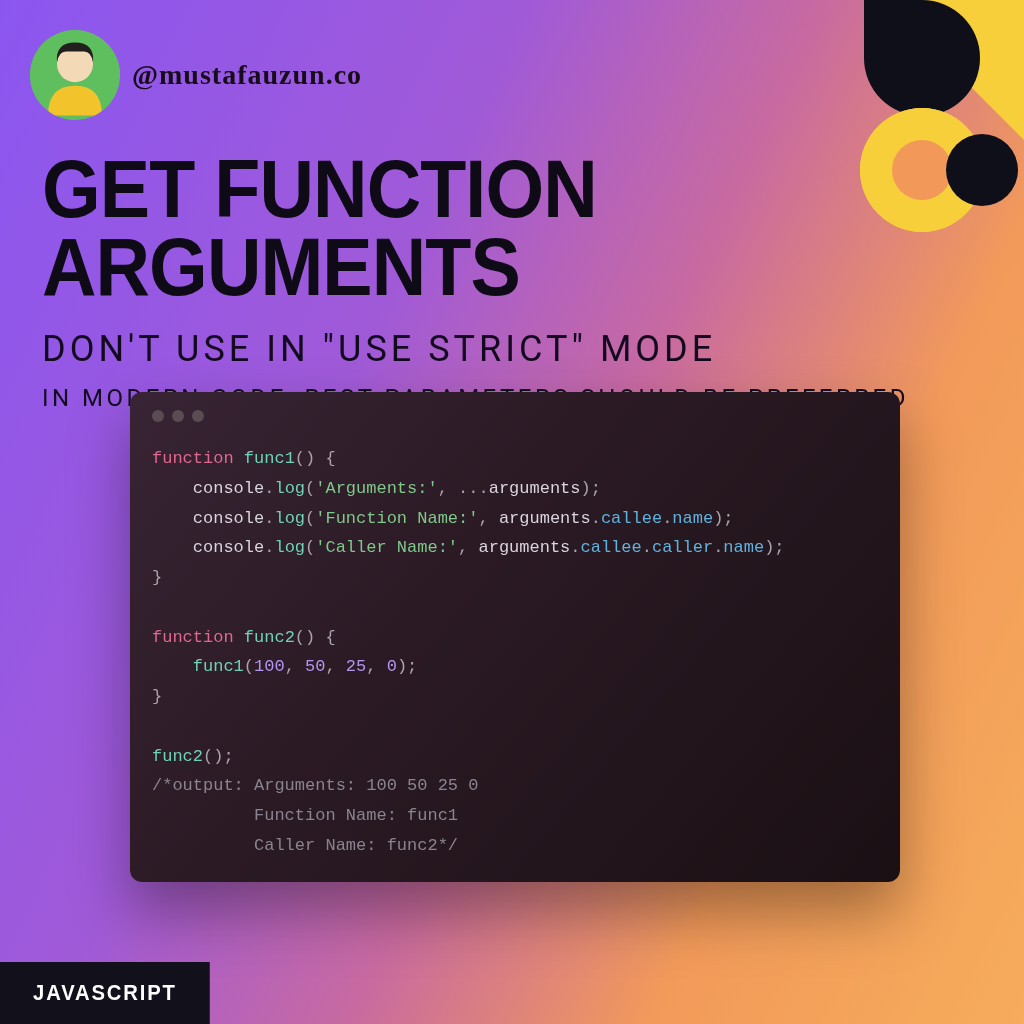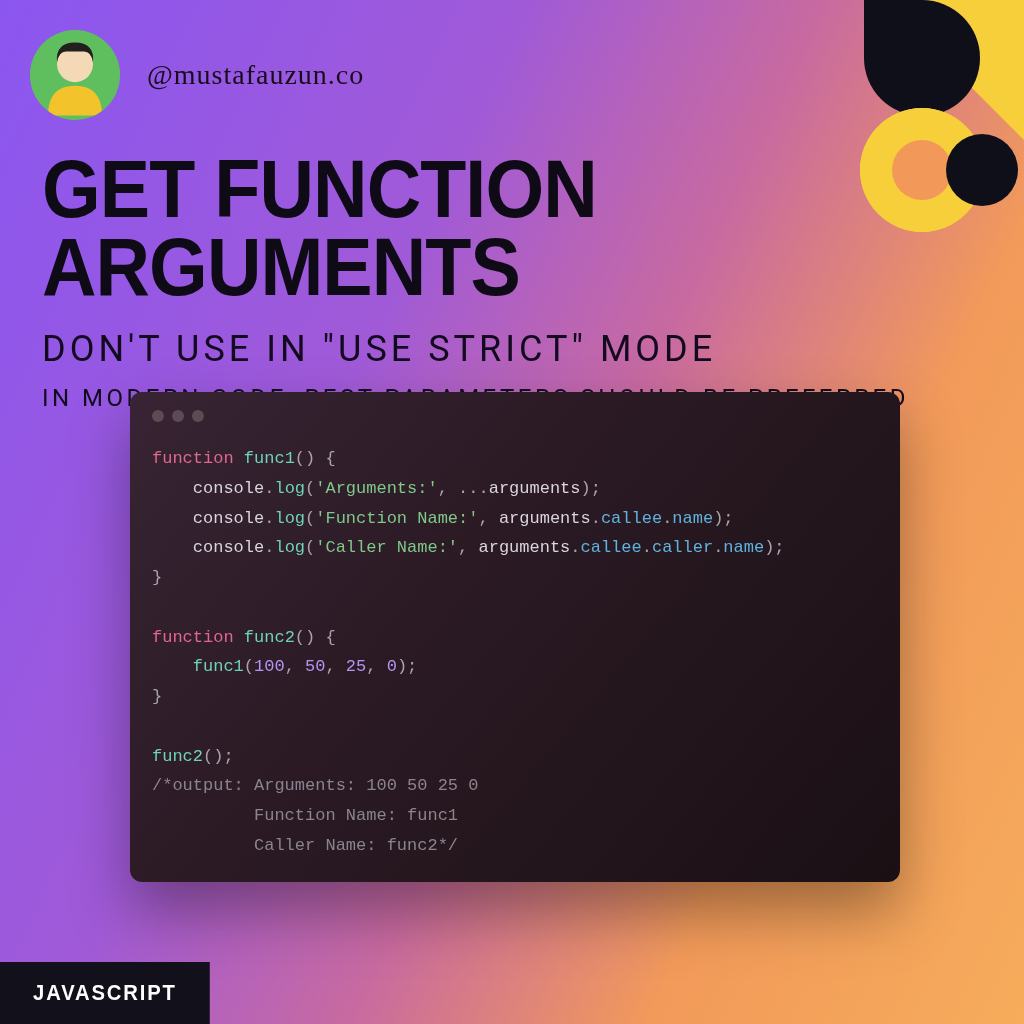--- a/index.html
+++ b/index.html
@@ -6,21 +6,21 @@
   body {
     width:1024px; height:1024px; overflow:hidden;
     font-family:-apple-system,BlinkMacSystemFont,"Segoe UI",Roboto,Arial,sans-serif;
     background:linear-gradient(115deg,#8b56f0 0%,#a05ad8 35%,#c86aa0 55%,#f29a5a 75%,#f6ac5b 100%);
     position:relative;
   }
   
   .deco { position:absolute; top:0; right:0; width:280px; height:260px; pointer-events:none; }
   .deco svg { display:block; }
   
-  .header { position:absolute; top:30px; left:30px; display:flex; align-items:center; gap:27px; }
+  .header { position:absolute; top:30px; left:30px; display:flex; align-items:center; gap:12px;font-weight:bold; }
   .avatar { width:90px; height:90px; border-radius:50%; background:#5fbf5f; display:flex; align-items:center; justify-content:center; overflow:hidden; }
   .avatar svg { width:100%; height:100%; }
   .handle { font-family:Georgia,"Times New Roman",serif; font-size:28px; color:#190c1a; letter-spacing:1px; }
   
   .titles { position:absolute; top:150px; left:42px; right:30px; }
   .title1 {
     font-family:"Arial Black","Segoe UI",sans-serif;
     font-stretch:condensed;
     font-weight:900;
     font-size:82px;

